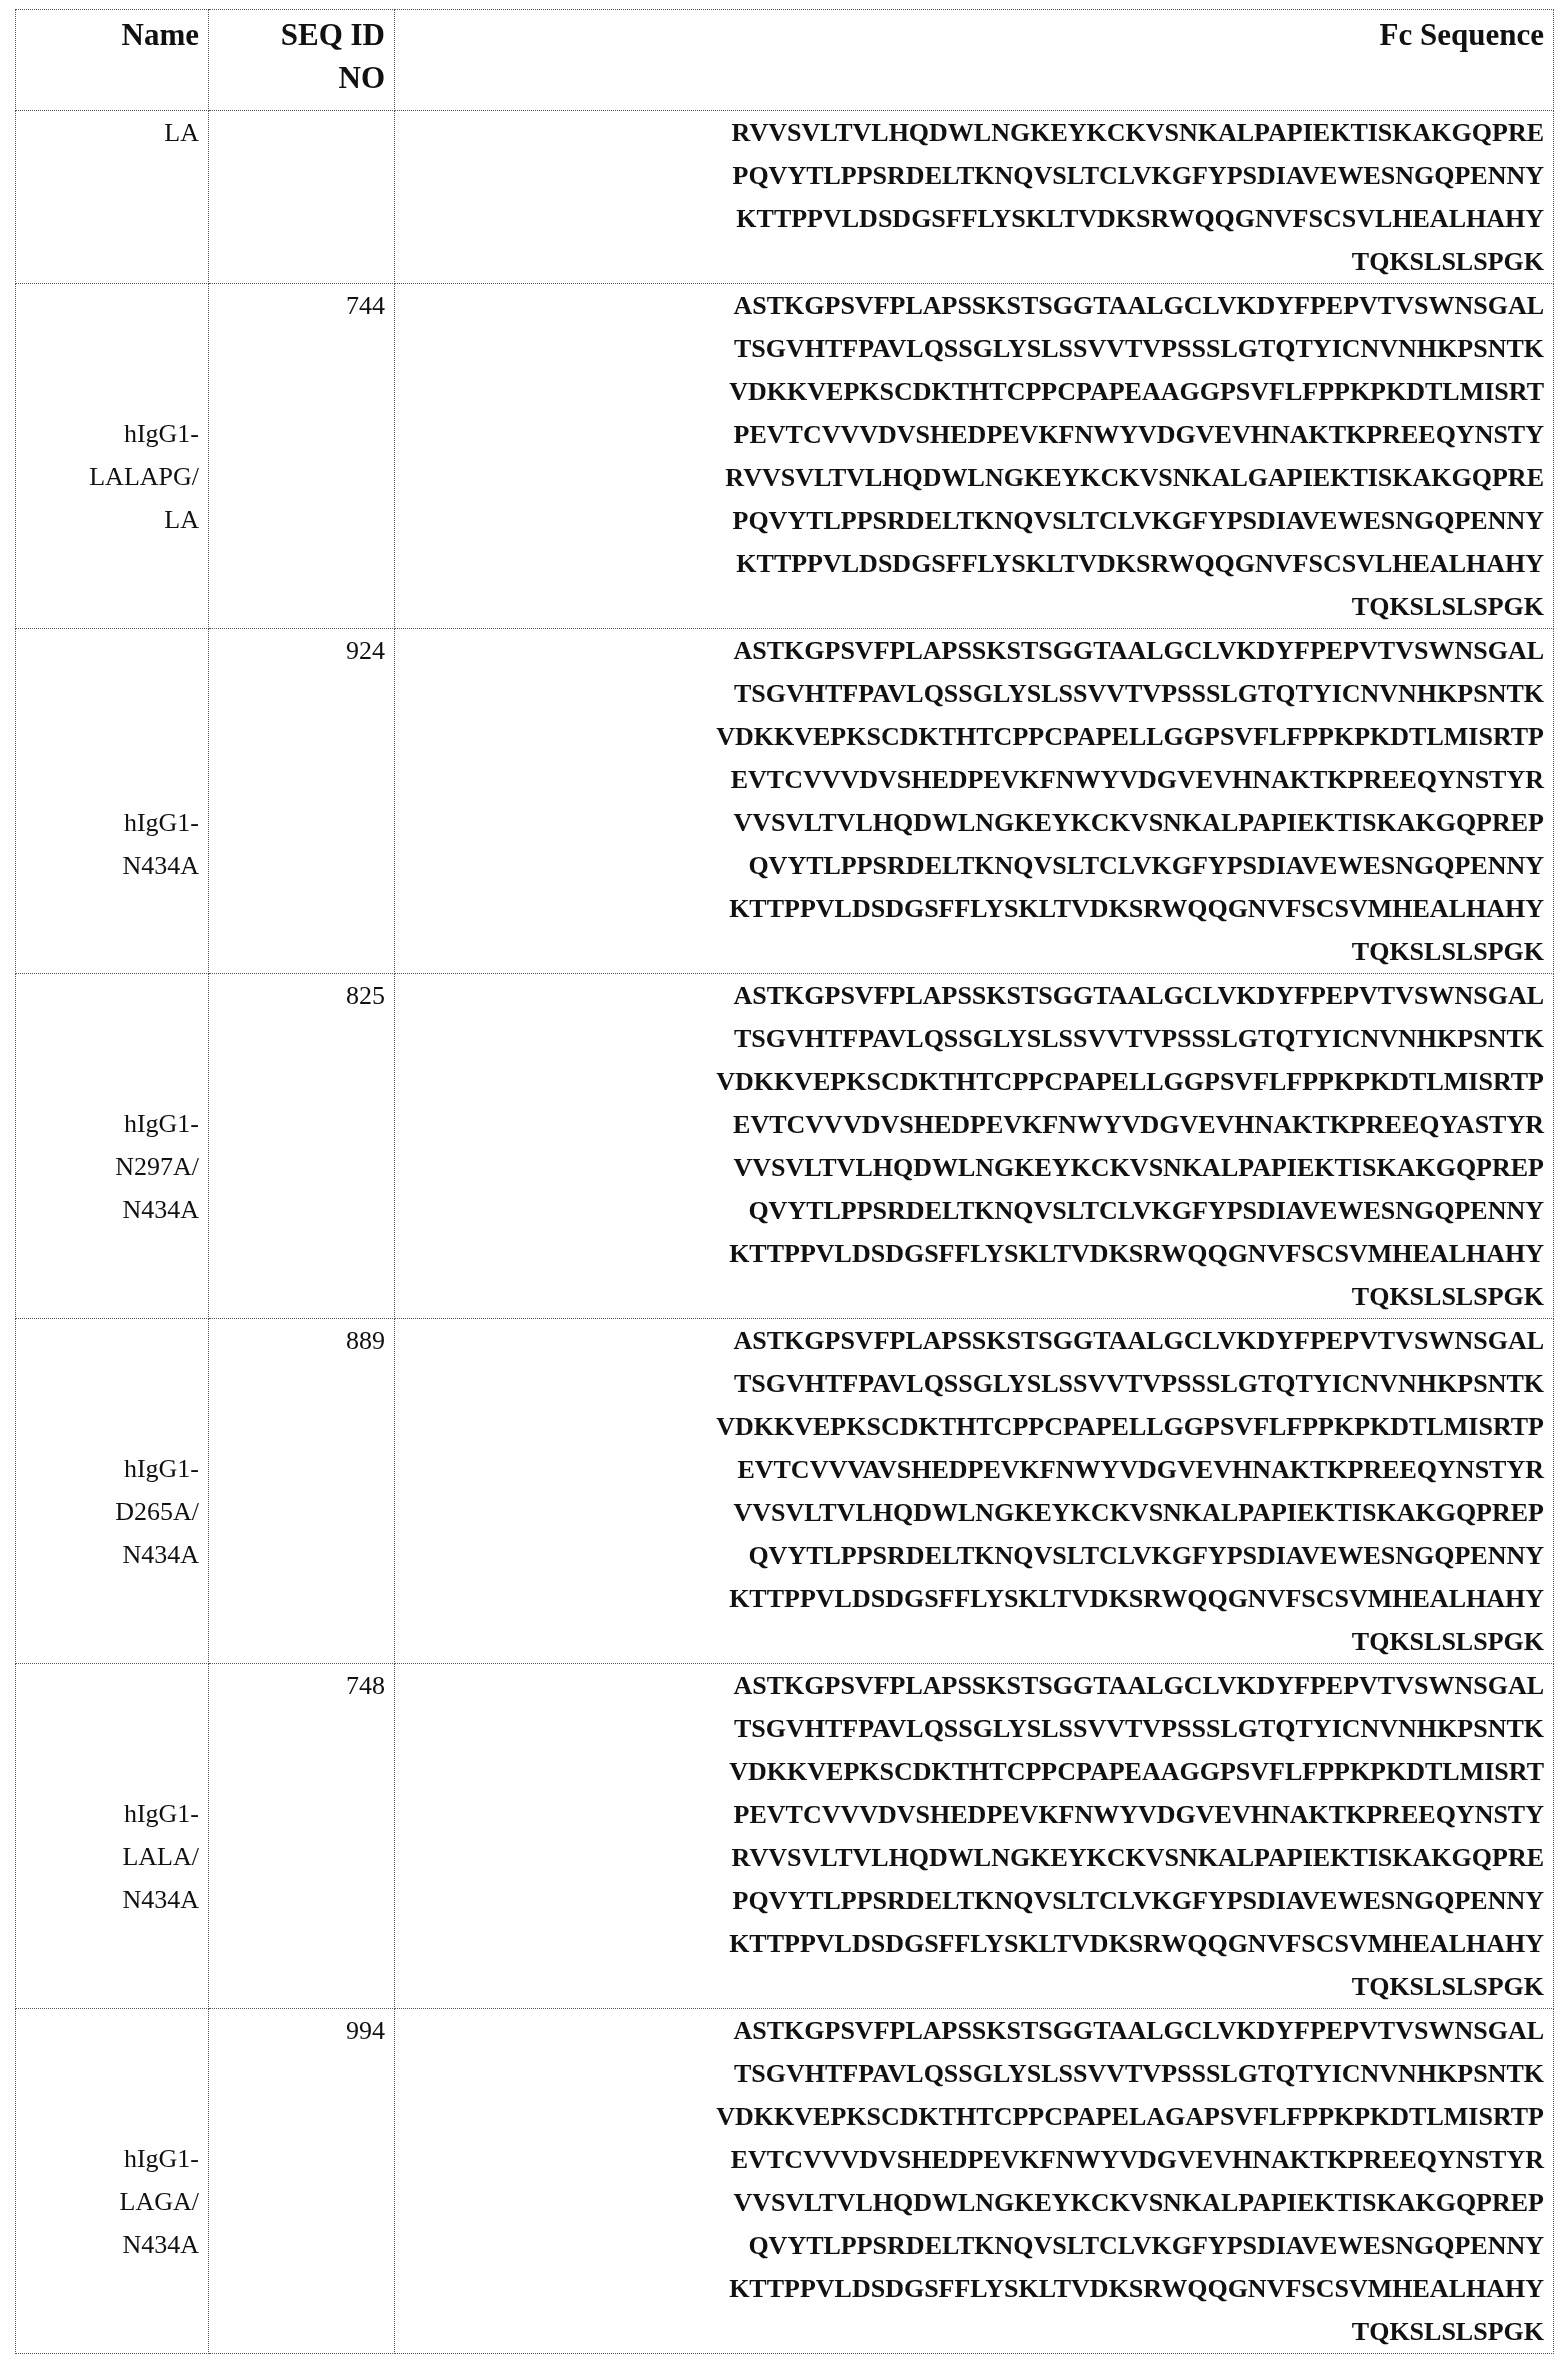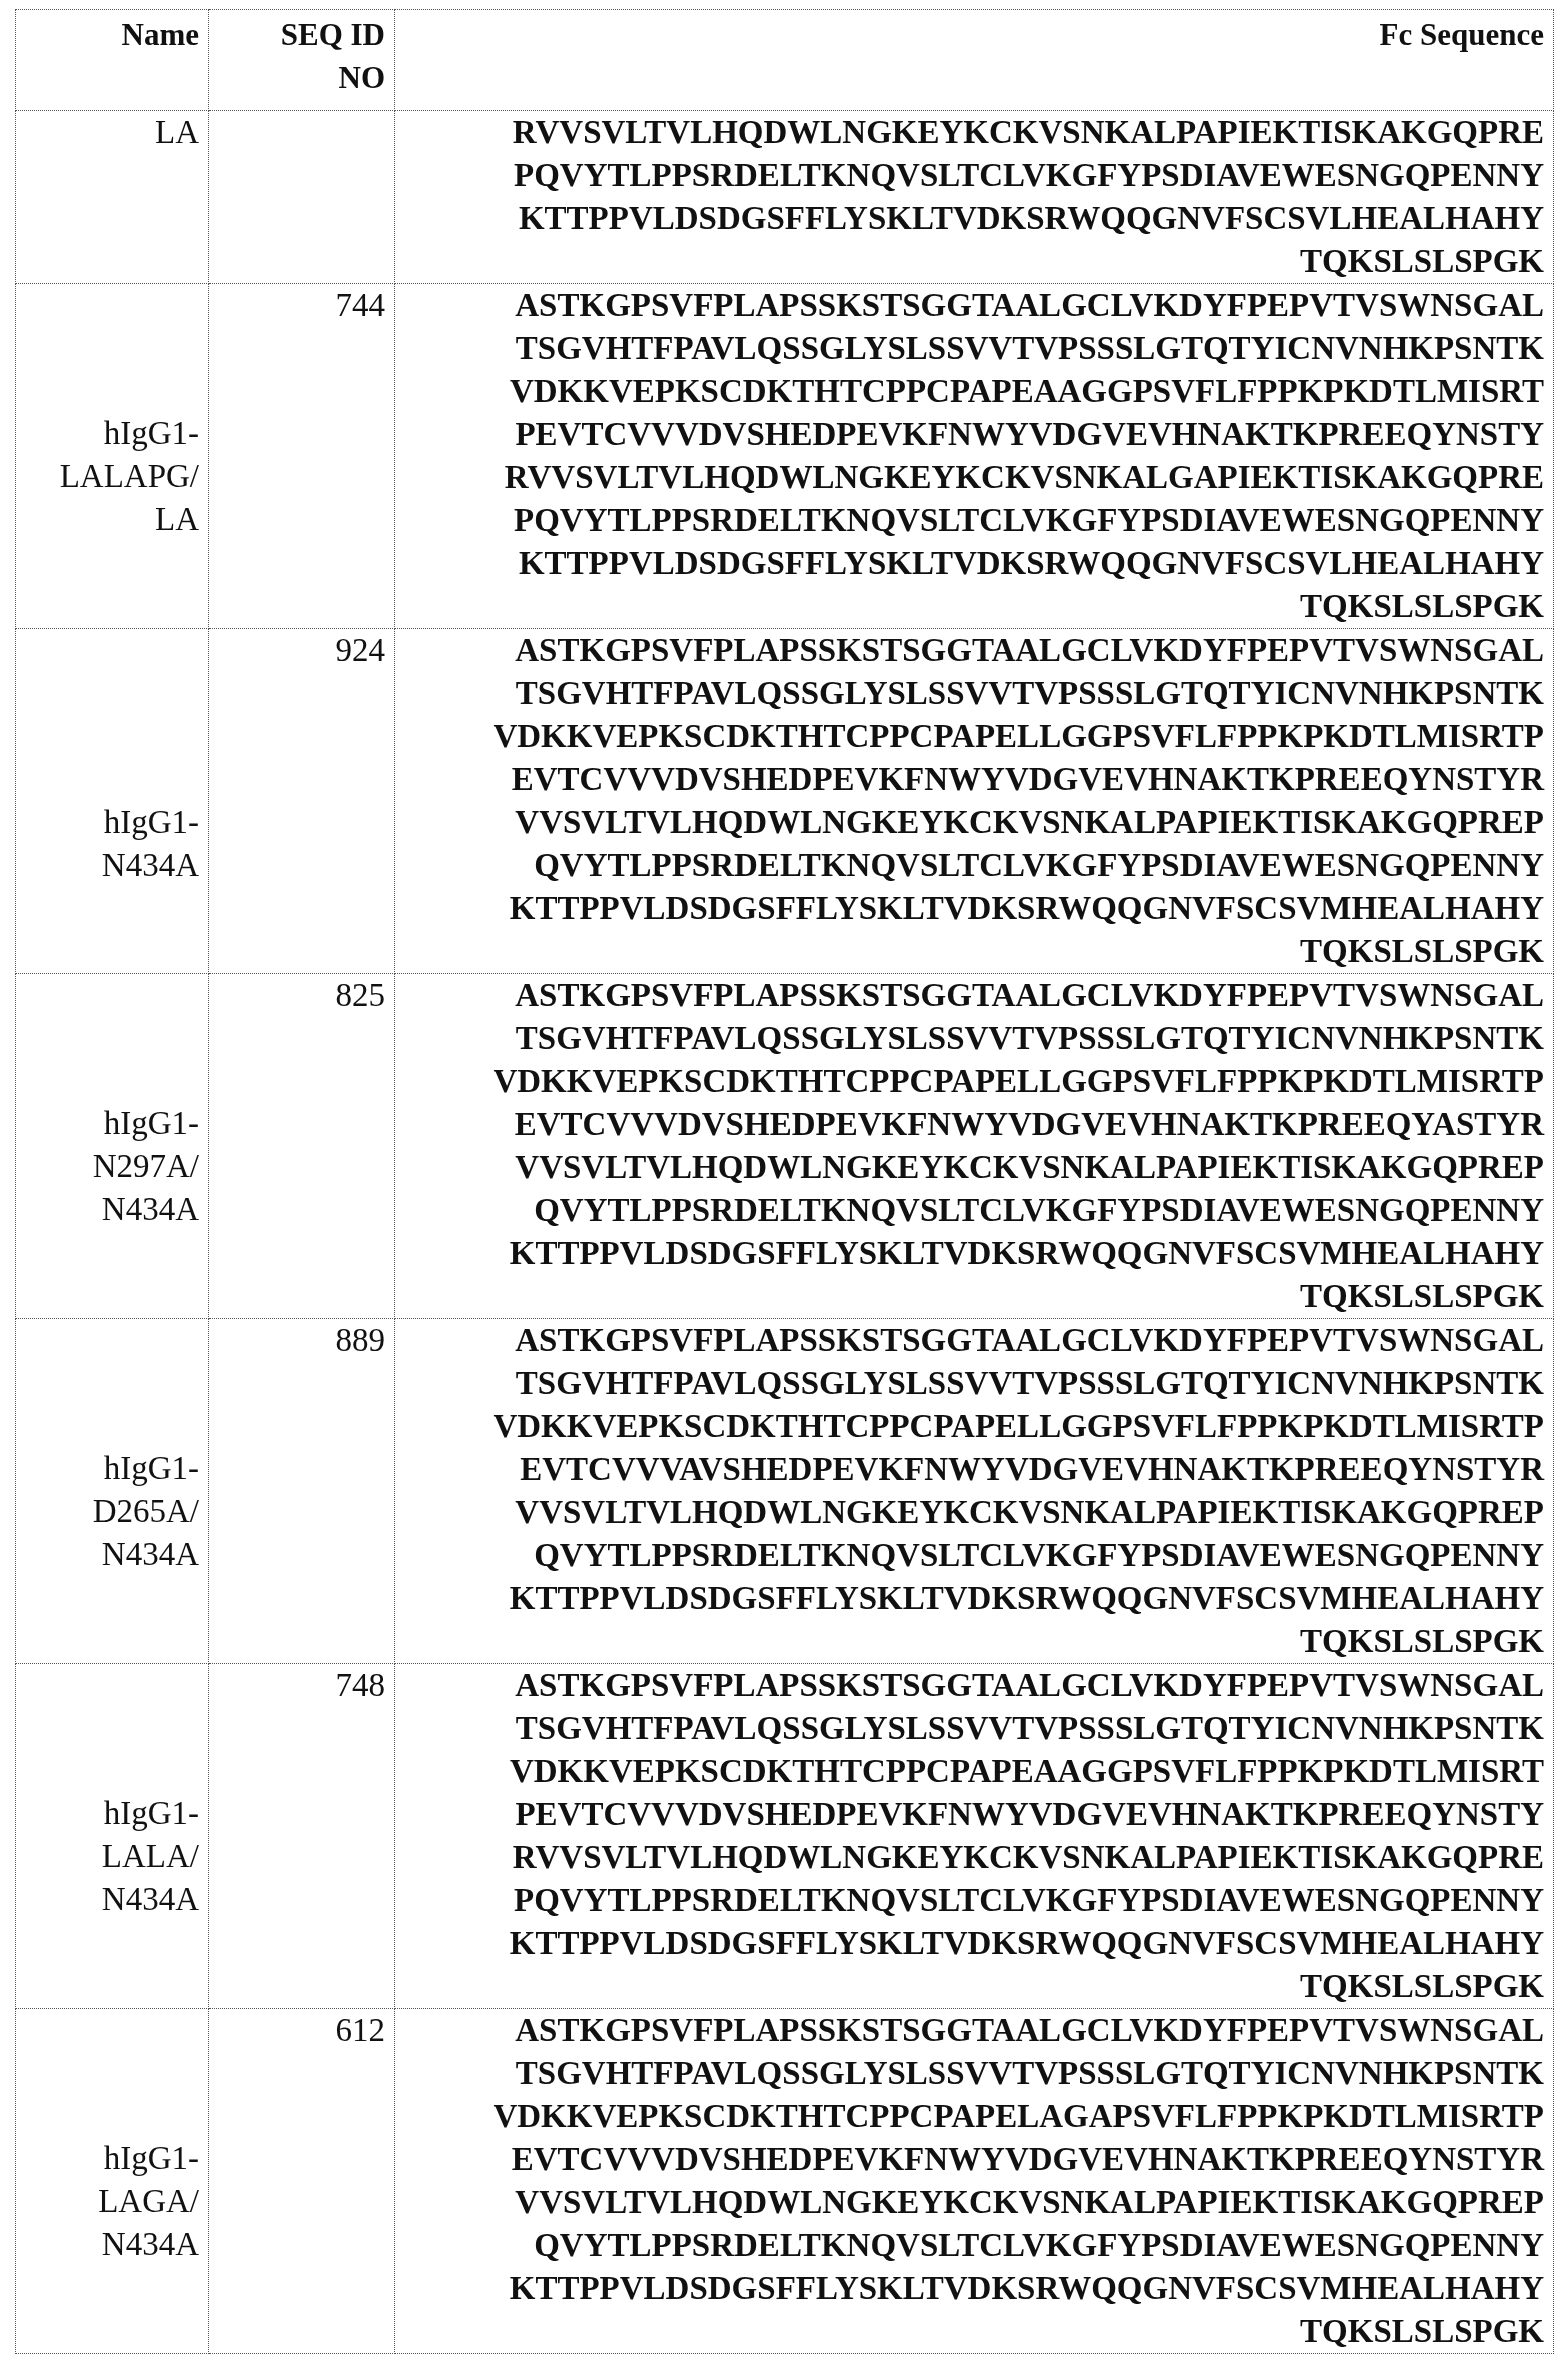--- a/index.html
+++ b/index.html
@@ -1,21 +1,21 @@
 <!DOCTYPE html>
 <html style="font-size:14px"><head>
 <meta charset="utf-8">
 <style>
   html, body { margin:0; padding:0; background:#ffffff; }
   body { width:1565px; height:2366px; position:relative; overflow:hidden;
          font-family:"Liberation Serif","DejaVu Serif",serif; color:#111; }
   table { position:absolute; left:14.7px; top:8.7px; width:1539px; border-collapse:collapse; table-layout:fixed; }
   td, th { border:1.7px dotted #555; vertical-align:top; padding:0 8.7px; text-align:right; }
   th { font-weight:bold; font-size:31px; line-height:43px; height:97px; padding-top:3.5px; }
-  td { font-size:33px; line-height:43px; }
+  td { font-size:26px; line-height:43px; }
   col.c-name { width:193px; }
   col.c-seq { width:186px; }
   .seq-line { display:block; white-space:nowrap; letter-spacing:0px;font-weight:bold; }
   tr.row-short td { height:170px; }
   tr.row-long td { height:343px; }
   .name-line { display:block; }
 </style>
 </head>
 <body>
 
@@ -150,21 +150,21 @@
         </td>
       </tr>
       <tr class="row-long">
         <td>
           <div style="padding-top: 128px;">
             <span class="name-line">hIgG1-</span>
             <span class="name-line">LAGA/</span>
             <span class="name-line">N434A</span>
           </div>
         </td>
-        <td>612</td>
+        <td>994</td>
         <td>
           <span class="seq-line">ASTKGPSVFPLAPSSKSTSGGTAALGCLVKDYFPEPVTVSWNSGAL</span>
           <span class="seq-line">TSGVHTFPAVLQSSGLYSLSSVVTVPSSSLGTQTYICNVNHKPSNTK</span>
           <span class="seq-line">VDKKVEPKSCDKTHTCPPCPAPELAGAPSVFLFPPKPKDTLMISRTP</span>
           <span class="seq-line">EVTCVVVDVSHEDPEVKFNWYVDGVEVHNAKTKPREEQYNSTYR</span>
           <span class="seq-line">VVSVLTVLHQDWLNGKEYKCKVSNKALPAPIEKTISKAKGQPREP</span>
           <span class="seq-line">QVYTLPPSRDELTKNQVSLTCLVKGFYPSDIAVEWESNGQPENNY</span>
           <span class="seq-line">KTTPPVLDSDGSFFLYSKLTVDKSRWQQGNVFSCSVMHEALHAHY</span>
           <span class="seq-line">TQKSLSLSPGK</span>
         </td>

